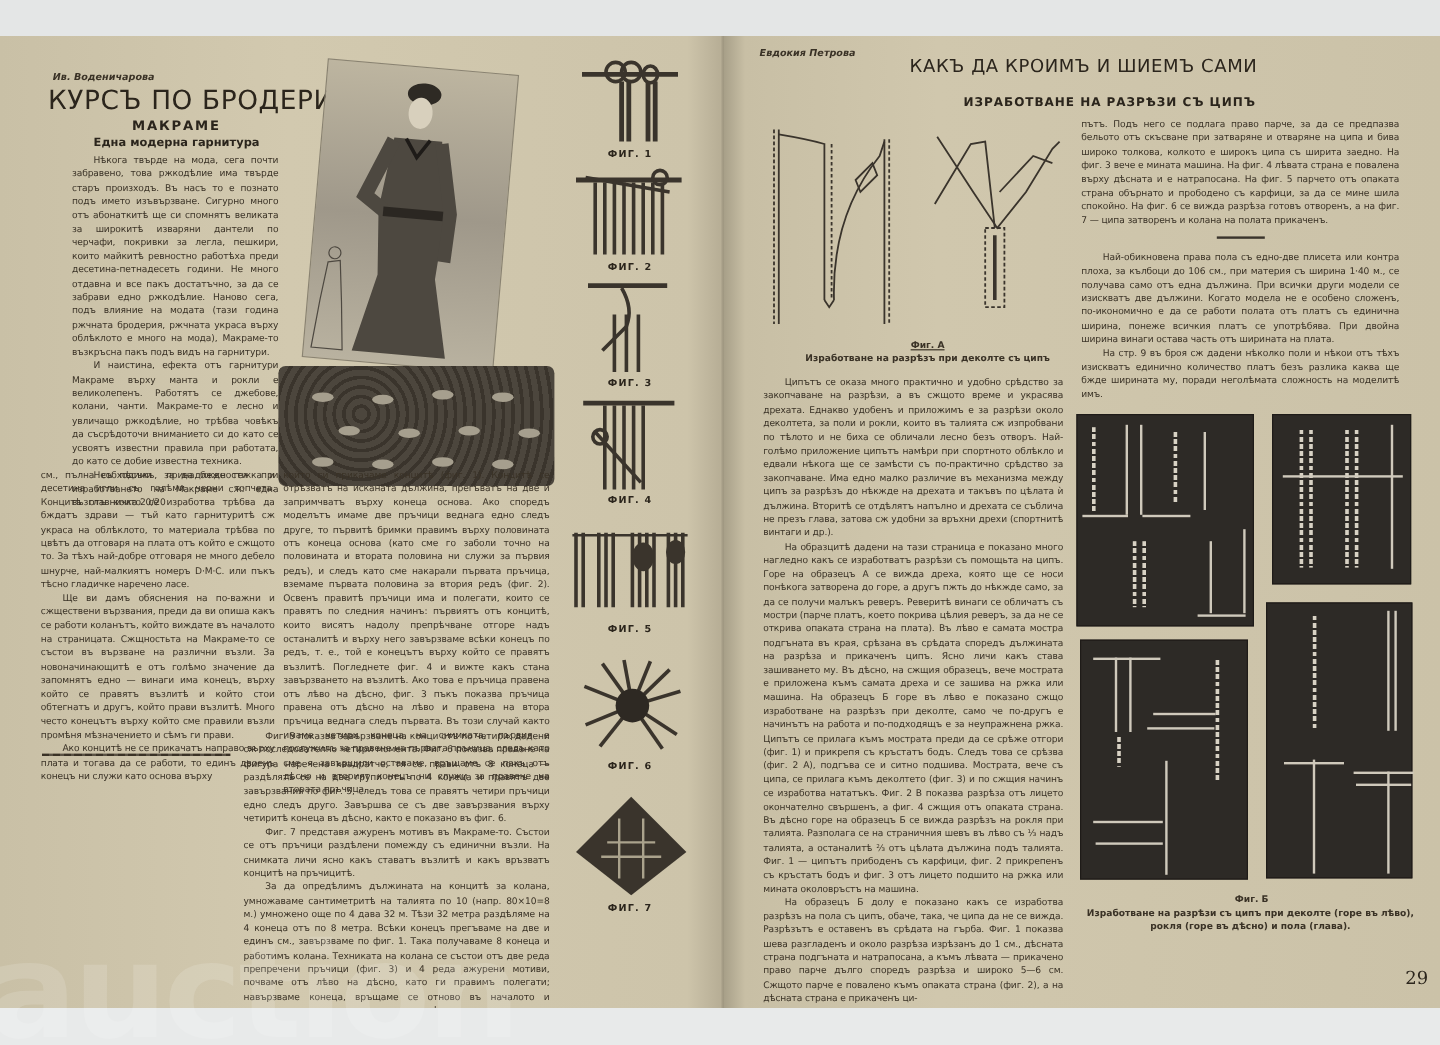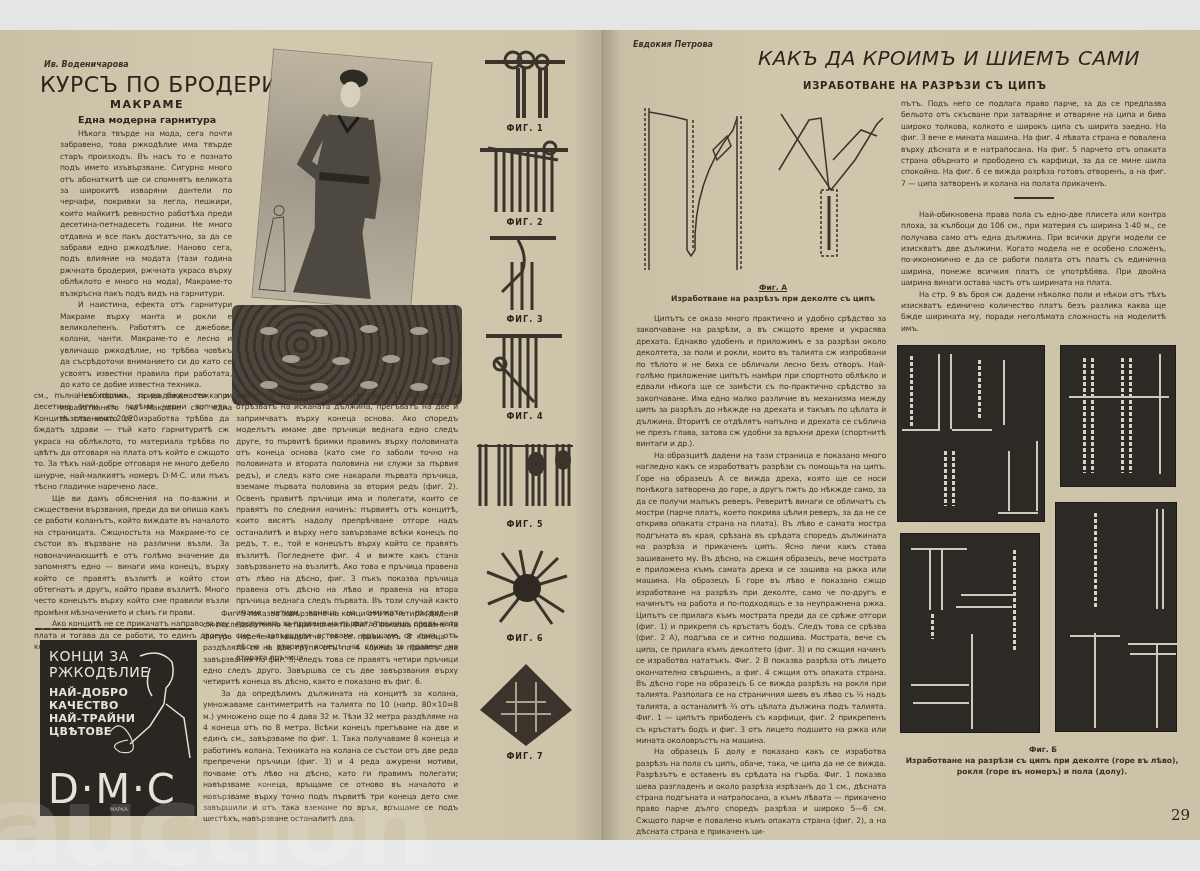--- a/index.html
+++ b/index.html
@@ -36,21 +36,21 @@
 
   .rule { position: absolute; height: 2px; background: #3a3226; }
   .rule.wavy { background: repeating-linear-gradient(90deg, #3a3226 0 6px, #5a5244 6px 9px); height: 2px; }
 
   .dark-photo { background: #2d2a26; border: 1px solid #1e1b18; }
   .stitch-v { position: absolute; width: 3px; background: repeating-linear-gradient(180deg, #d8d2c4 0 4px, transparent 4px 6px); }
   .line-v { position: absolute; width: 1.5px; background: #cfc9bb; }
   .line-h { position: absolute; height: 1.5px; background: #cfc9bb; }
 
   .caption { font-size: 7.6px; font-weight: bold; color: #3a3226; text-align: center; line-height: 11px; }
-  .title-r { font-size: 20px; letter-spacing: 0.5px; color: #2b251c; font-style: italic; }
+  .title-r { font-size: 15px; letter-spacing: 0.5px; color: #2b251c; }
   .sub-r { font-size: 10px; font-weight: bold; letter-spacing: 0.8px; color: #2b251c; }
 
   .watermark { position: absolute; left: -10px; top: 762px; font-size: 110px; font-weight: bold; color: rgba(255,255,255,0.14); letter-spacing: -3px; font-family: "DejaVu Sans", sans-serif; pointer-events: none; }
   .bottom-bg { position: absolute; left: 0; top: 840px; width: 1200px; height: 31px; background: #e8eaea; }
 </style>
 </head>
 <body>
 
 <div class="bottom-bg"></div>
 
@@ -209,40 +209,25 @@
     </div>
 
     <div class="rule wavy" style="left:35px; top:598px; width:157px;"></div>
 
     <div class="abs col-text" style="left:236px; top:360px; width:222px;">
       <p style="text-indent:0;">който си прикачаме концитѣ (фиг. 1). Концитѣ се отрѣзватъ на исканата дължина, прегъватъ на две и запримчватъ върху конеца основа. Ако споредъ моделътъ имаме две пръчици веднага едно следъ друге, то първитѣ бримки правимъ върху половината отъ конеца основа (като сме го заболи точно на половината и втората половина ни служи за първия редъ), и следъ като сме накарали първата пръчица, вземаме първата половина за втория редъ (фиг. 2). Освенъ правитѣ пръчици има и полегати, които се правятъ по следния начинъ: първиятъ отъ концитѣ, които висятъ надолу препрѣчване отгоре надъ останалитѣ и върху него завързваме всѣки конецъ по редъ, т. е., той е конецътъ върху който се правятъ възлитѣ. Погледнете фиг. 4 и вижте какъ стана завързването на възлитѣ. Ако това е пръчица правена отъ лѣво на дѣсно, фиг. 3 пъкъ показва пръчица правена отъ дѣсно на лѣво и правена на втора пръчица веднага следъ първата. Въ този случай както имаме четири конеца на снимката, първия е послужилъ за правене на първата пръчица, следъ като сме я завършили оставаме, връщаме се пакъ отъ дѣсно и вторият конецъ ни служи за правене на втората пръчица.</p>
     </div>
 
     <div class="abs col-text" style="left:203px; top:578px; width:255px;">
       <p>Фиг. 5 показва завързване на конци отъ по четири: дадени сж последователно четири момента. Фиг. 6 показва правене на фигура наречена квадратче, тя се прави отъ 8 конеца — раздѣлятъ се на две групи отъ по 4 конеца и правятъ две завързвания по фиг. 5, следъ това се правятъ четири пръчици едно следъ друго. Завършва се съ две завързвания върху четиритѣ конеца въ дѣсно, както е показано въ фиг. 6.</p>
+      <p>Фиг. 7 представя ажуренъ мотивъ въ Макраме-то. Състои се отъ пръчици раздѣлени помежду съ единични възли. На снимката личи ясно какъ ставатъ възлитѣ и какъ връзватъ концитѣ на пръчицитѣ.</p>
       <p>За да опредѣлимъ дължината на концитѣ за колана, умножаваме сантиметритѣ на талията по 10 (напр. 80×10=8 м.) умножено още по 4 дава 32 м. Тѣзи 32 метра раздѣляме на 4 конеца отъ по 8 метра. Всѣки конецъ прегъваме на две и единъ см., завързваме по фиг. 1. Така получаваме 8 конеца и работимъ колана. Техниката на колана се състои отъ две реда препречени пръчици (фиг. 3) и 4 реда ажурени мотиви, почваме отъ лѣво на дѣсно, като ги правимъ полегати; навързваме конеца, връщаме се отново въ началото и навързваме върху точно подъ първитѣ три конеца дето сме завършили и отъ така вземаме по връх, връщаме се подъ шестѣхъ, навързване останалитѣ два.</p>
 
     </div>
 
-    <div class="abs ad" style="left:40px; top:610px; width:157px; height:176px; padding:8px 9px;">
-      <div class="l1">КОНЦИ ЗА</div>
-      <div class="l1">РЖКОДѢЛИЕ</div>
-      <div style="height:6px;"></div>
-      <div class="l2">НАЙ-ДОБРО</div>
-      <div class="l2">КАЧЕСТВО</div>
-      <div class="l2">НАЙ-ТРАЙНИ</div>
-      <div class="l2">ЦВѢТОВЕ</div>
-      <svg class="abs" style="left:70px; top:8px;" width="82" height="120">
-        <path d="M30 8 Q50 0 62 14 Q66 30 56 40 L54 56 M40 20 Q34 36 42 48" stroke="#e8e2d4" stroke-width="1.5" fill="none"></path>
-        <path d="M56 56 L74 70 L80 110 M54 56 L40 78 L20 96" stroke="#e8e2d4" stroke-width="1.5" fill="none"></path>
-        <path d="M0 84 Q10 70 20 88 Q30 108 10 104 Q-4 96 18 92" stroke="#e8e2d4" stroke-width="1.2" fill="none"></path>
-      </svg>
-      <div class="abs dmc" style="left:8px; top:126px;">D·M·C</div>
-      <div class="abs" style="left:70px; top:166px; font-size:5px; color:#b8b2a4;">МАРКА</div>
-    </div>
 
     <div class="abs page-num" style="left:38px; top:819px;font-weight:bold;">28</div>
   </div>
 
   <div class="gutter"></div>
 
   <div class="page right">
 
     <div class="abs author" style="left:30px; top:10px;">Евдокия Петрова</div>
     <div class="abs title-r" style="left:155px; top:16px;">КАКЪ ДА КРОИМЪ И ШИЕМЪ САМИ</div>
@@ -322,19 +307,19 @@
       <div class="line-v" style="left:106px; top:6px; height:100px;"></div>
       <div class="line-v" style="left:38px; top:130px; height:95px;"></div>
       <div class="line-h" style="left:14px; top:132px; width:50px;"></div>
       <div class="line-v" style="left:100px; top:140px; height:85px;"></div>
       <div class="line-h" style="left:72px; top:140px; width:50px;"></div>
       <div class="line-h" style="left:74px; top:150px; width:46px;"></div>
     </div>
 
     <div class="abs caption" style="left:300px; top:714px; width:280px;">Фиг. Б</div>
     <div class="abs caption" style="left:294px; top:725px; width:290px;">Изработване на разрѣзи съ ципъ при деколте (горе въ лѣво),</div>
-    <div class="abs caption" style="left:294px; top:736px; width:290px;">рокля (горе въ номеръ) и пола (долу).</div>
+    <div class="abs caption" style="left:294px; top:736px; width:290px;">рокля (горе въ дѣсно) и пола (глава).</div>
 
     <div class="abs page-num" style="left:568px; top:776px; font-weight:normal;">29</div>
   </div>
 </div>
 
 <div class="watermark">auction</div>
 
 </body></html>

